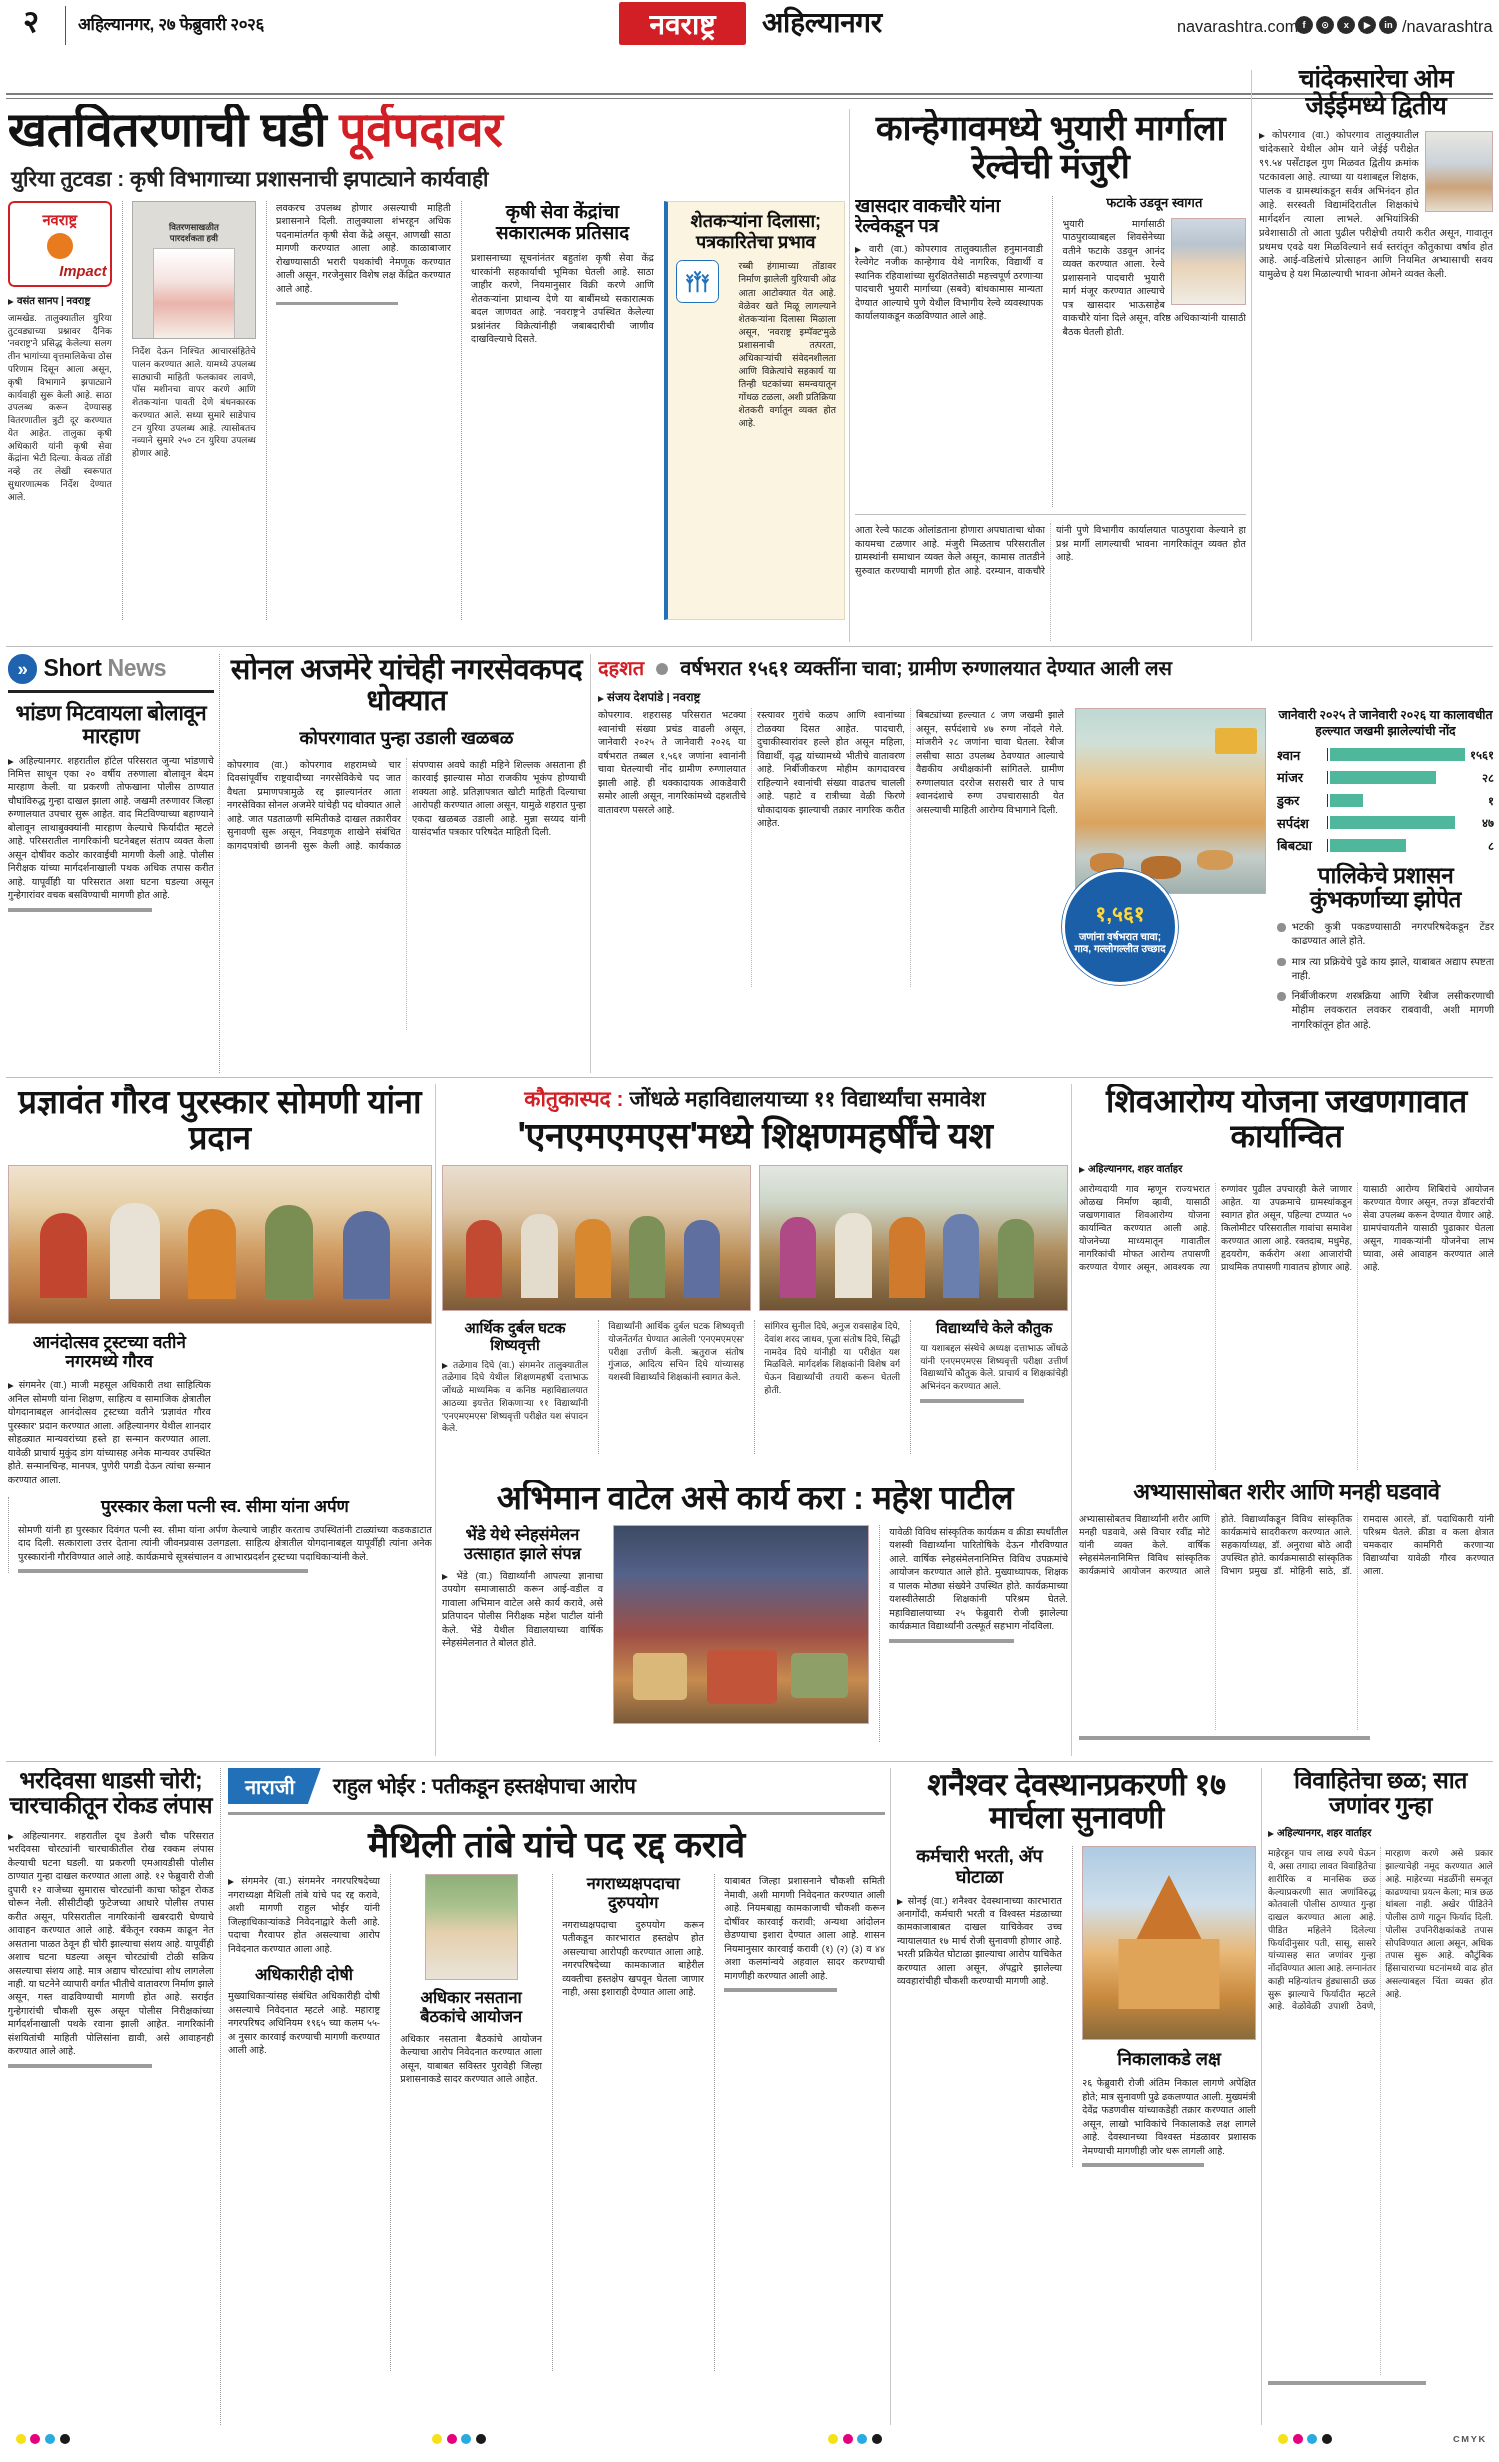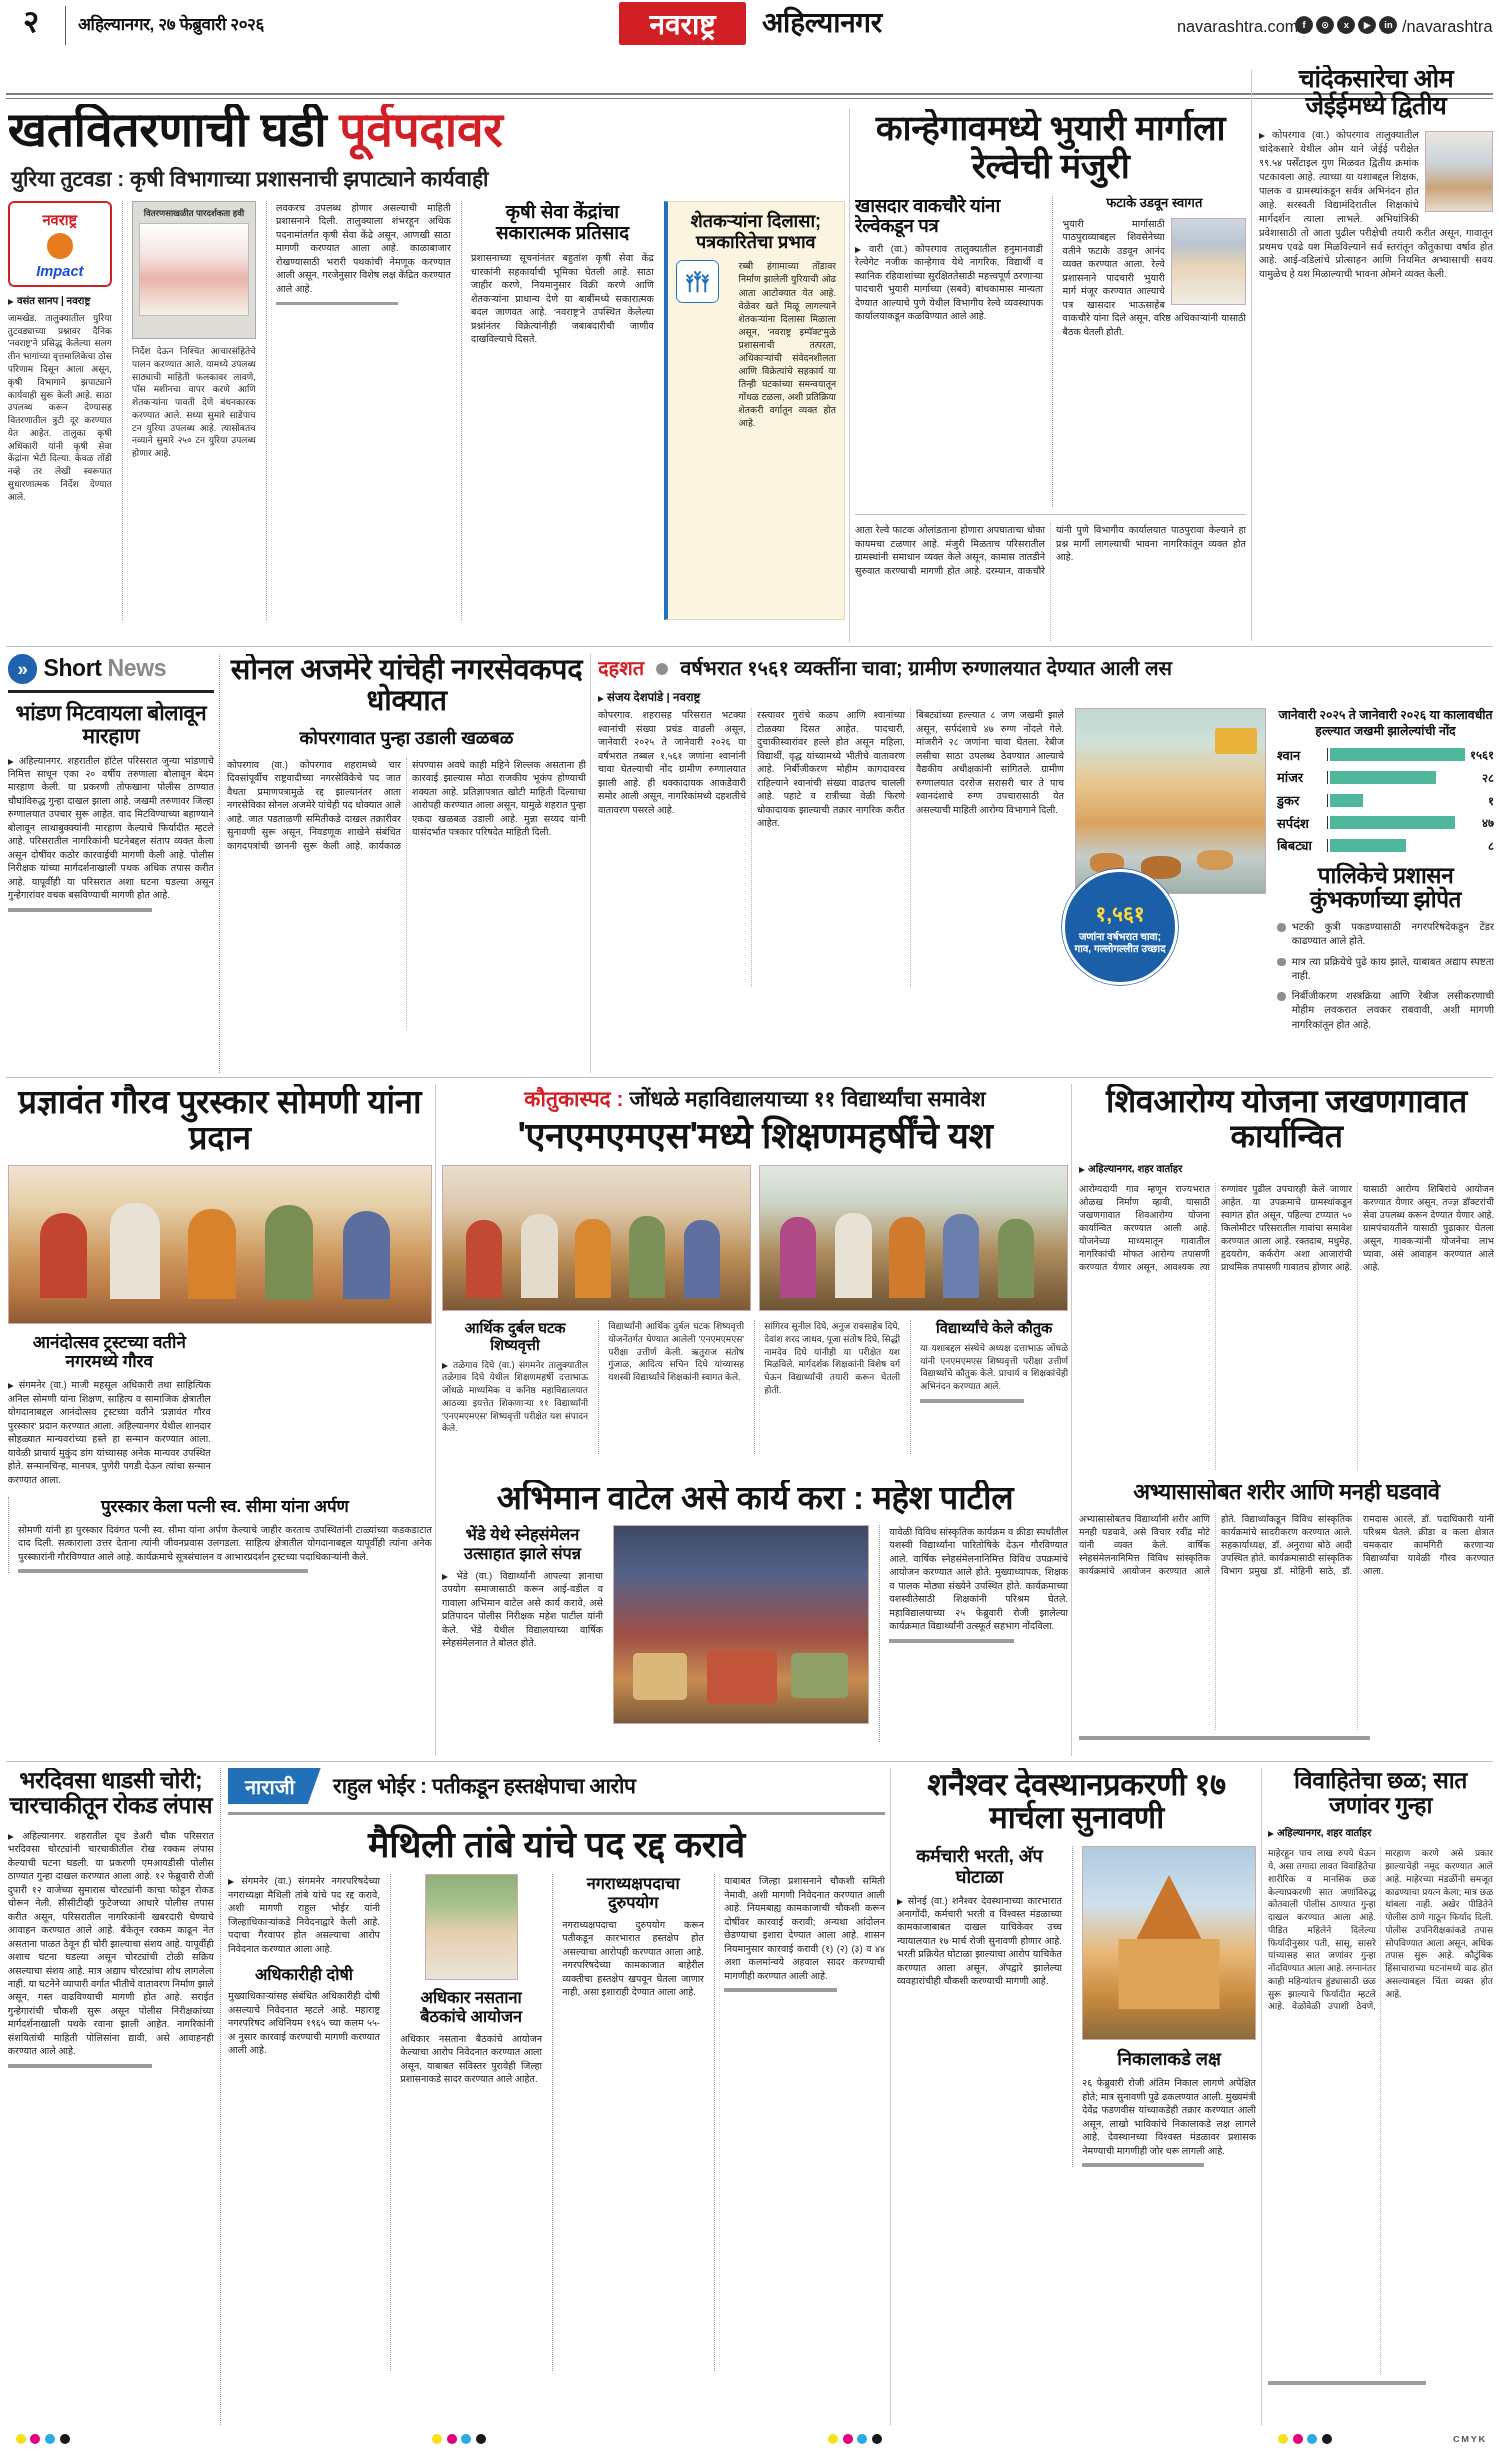--- a/index.html
+++ b/index.html
@@ -58,27 +58,27 @@
   <div class="abs" style="left:7.8px;top:104px;width:837px;height:537px;overflow:hidden;">
     <div class="hl" style="font-size:48px;">
       <span>खतवितरणाची घडी </span><span class="red">पूर्वपदावर</span>
     </div>
     <div class="deck" style="font-size:21px;margin:7.8px 0 9.3px 3.1px;">युरिया तुटवडा : कृषी विभागाच्या प्रशासनाची झपाट्याने कार्यवाही</div>
     <div class="flex" style="gap:10px;height:419px;">
       <div style="width:104px;">
         <div style="border:2.3px solid #d21f26;border-radius:6.2px;padding:6.2px 3.1px;text-align:center;margin-bottom:6.2px;">
           <div class="red" style="font-weight:bold;font-size:14.7px;">नवराष्ट्र</div>
           <div style="width:26px;height:26px;border-radius:50%;background:#e87b1e;margin:3.9px auto;"></div>
-          <div style="font-weight:bold;font-style:italic;font-size:14.7px;color:#1d4ed8;">Impact</div>
+          <div style="font-weight:bold;font-style:italic;font-size:14.7px;color:#b91c1c;text-align:right;">Impact</div>
         </div>
         <div class="byline"><span class="tri">▶</span><span>वसंत सानप | नवराष्ट्र</span></div>
         <div class="bt" style="font-size:9px;">जामखेड. तालुक्यातील युरिया तुटवड्याच्या प्रश्नावर दैनिक 'नवराष्ट्र'ने प्रसिद्ध केलेल्या सलग तीन भागांच्या वृत्तमालिकेचा ठोस परिणाम दिसून आला असून, कृषी विभागाने झपाट्याने कार्यवाही सुरू केली आहे. साठा उपलब्ध करून देण्यासह वितरणातील त्रुटी दूर करण्यात येत आहेत. तालुका कृषी अधिकारी यांनी कृषी सेवा केंद्रांना भेटी दिल्या. केवळ तोंडी नव्हे तर लेखी स्वरूपात सुधारणात्मक निर्देश देण्यात आले.</div>
       </div>
       <div class="vdot" style="width:134px;padding-left:9.3px;">
-        <div class="photo" style="width:100%;height:138px;background:#dedcd6;border:0.8px solid #aaa;padding:6px;">
+        <div class="photo" style="width:100%;height:138px;background:#dedcd6;border:0.8px solid #aaa;padding:20px;">
           <div class="cap center" style="font-weight:bold;">वितरणसाखळीत पारदर्शकता हवी</div>
           <div style="margin-top:4.7px;height:93px;background:linear-gradient(180deg,#ffffff 0%,#f4e3e0 35%,#e9b4ab 60%,#f7f2ea 100%);border:0.8px solid #bbb;"></div>
         </div>
         <div class="bt" style="margin-top:6.2px;font-size:9px;">निर्देश देऊन निश्चित आचारसंहितेचे पालन करण्यात आले. यामध्ये उपलब्ध साठ्याची माहिती फलकावर लावणे, पॉस मशीनचा वापर करणे आणि शेतकऱ्यांना पावती देणे बंधनकारक करण्यात आले. सध्या सुमारे साडेपाच टन युरिया उपलब्ध आहे. त्यासोबतच नव्याने सुमारे २५० टन युरिया उपलब्ध होणार आहे.</div>
       </div>
       <div class="vdot" style="width:185px;padding-left:9.3px;">
         <div class="bt">लवकरच उपलब्ध होणार असल्याची माहिती प्रशासनाने दिली. तालुक्याला शंभरहून अधिक पदनामांतर्गत कृषी सेवा केंद्रे असून, आणखी साठा मागणी करण्यात आला आहे. काळाबाजार रोखण्यासाठी भरारी पथकांची नेमणूक करण्यात आली असून, गरजेनुसार विशेष लक्ष केंद्रित करण्यात आले आहे.</div>
         <div class="endbar"></div>
       </div>
       <div class="vdot" style="width:193px;padding-left:9.3px;">

